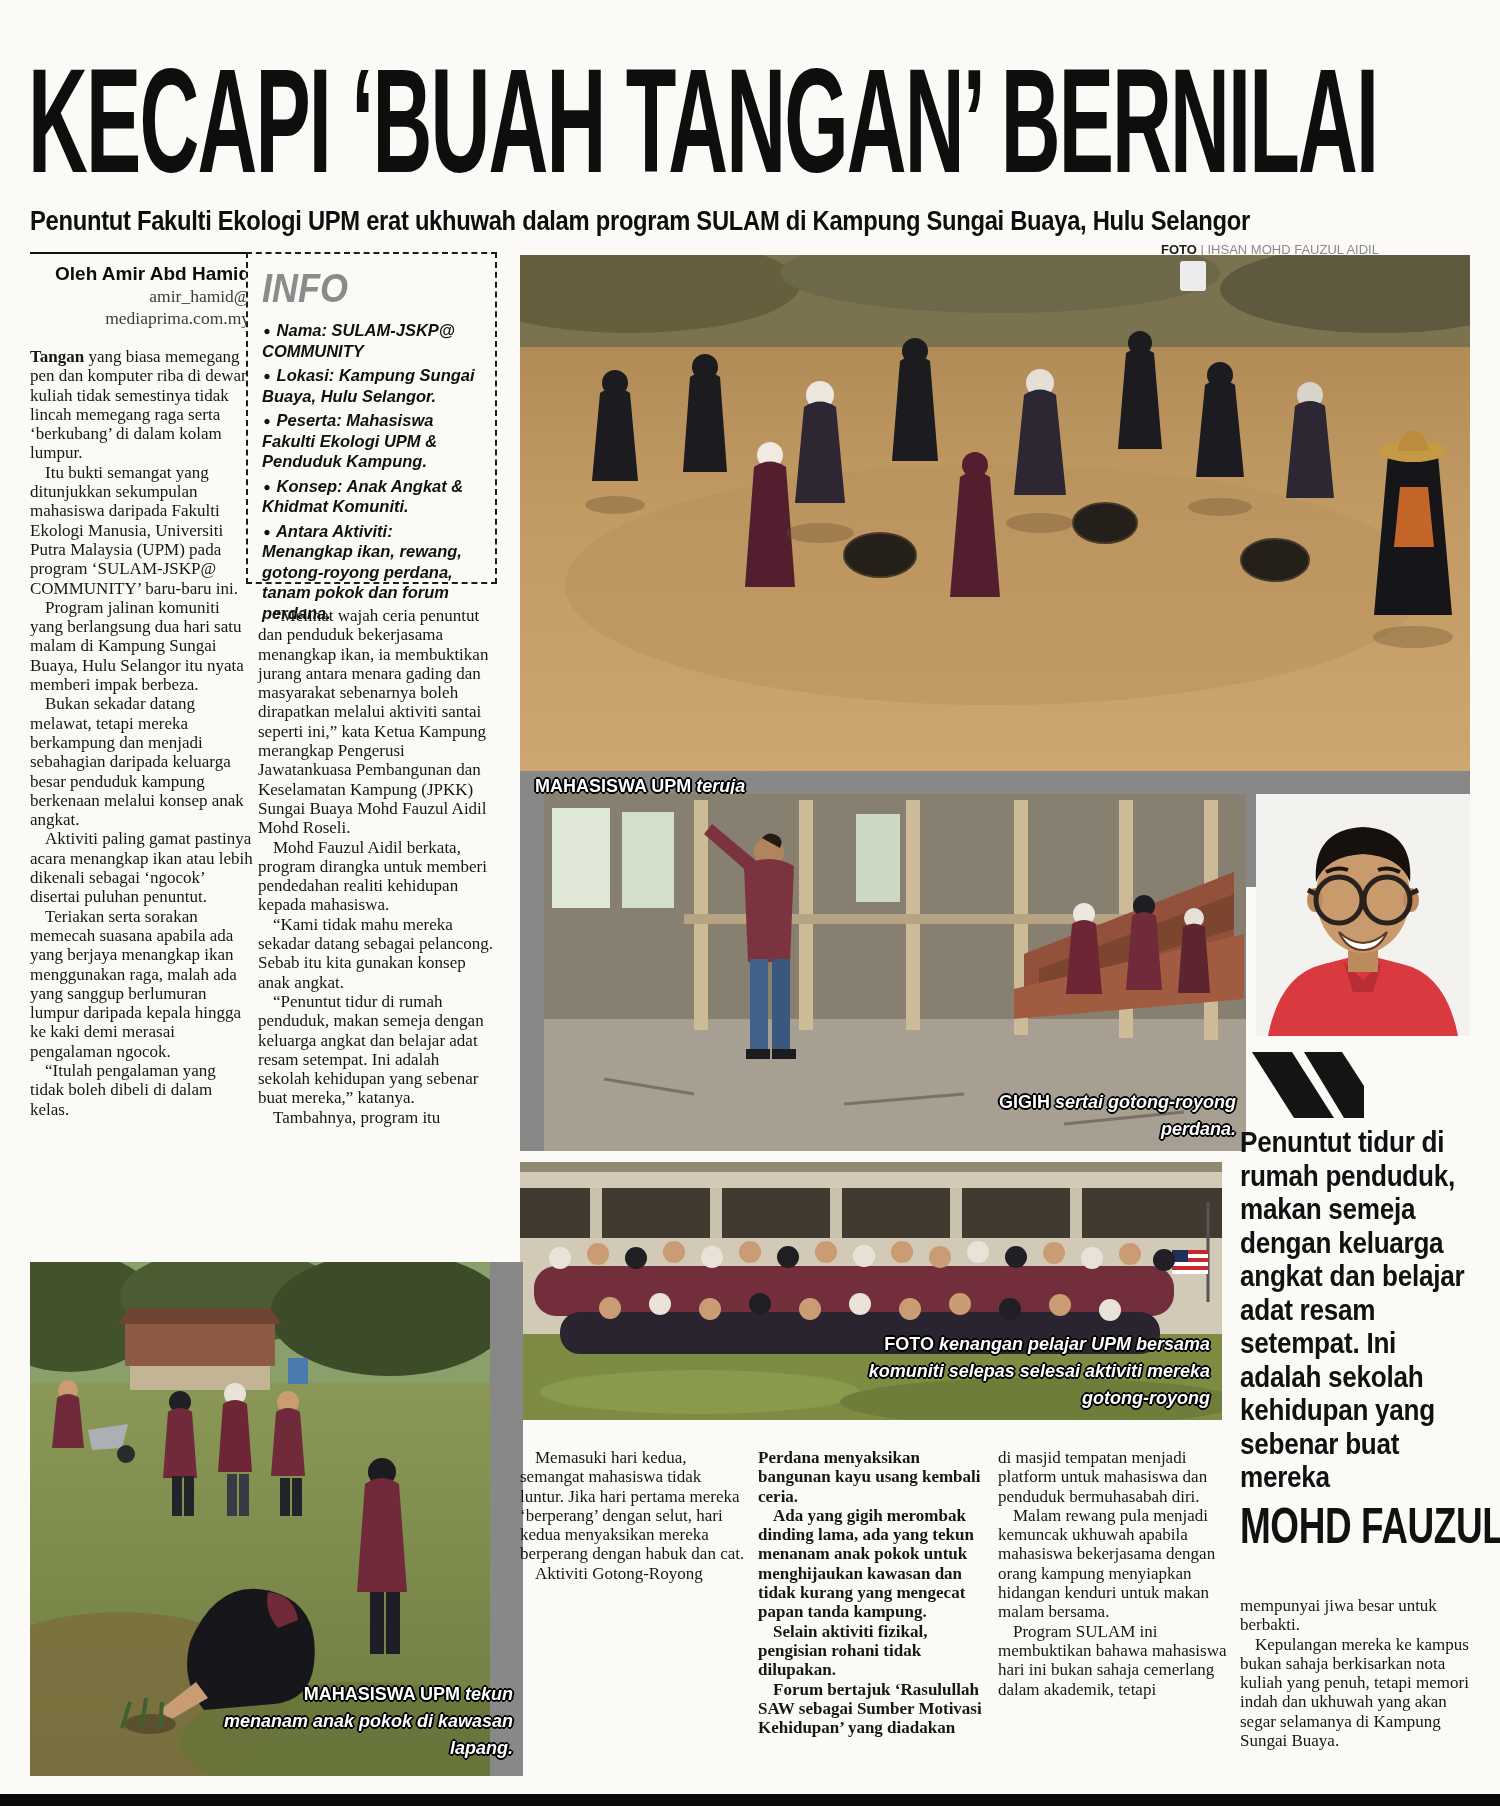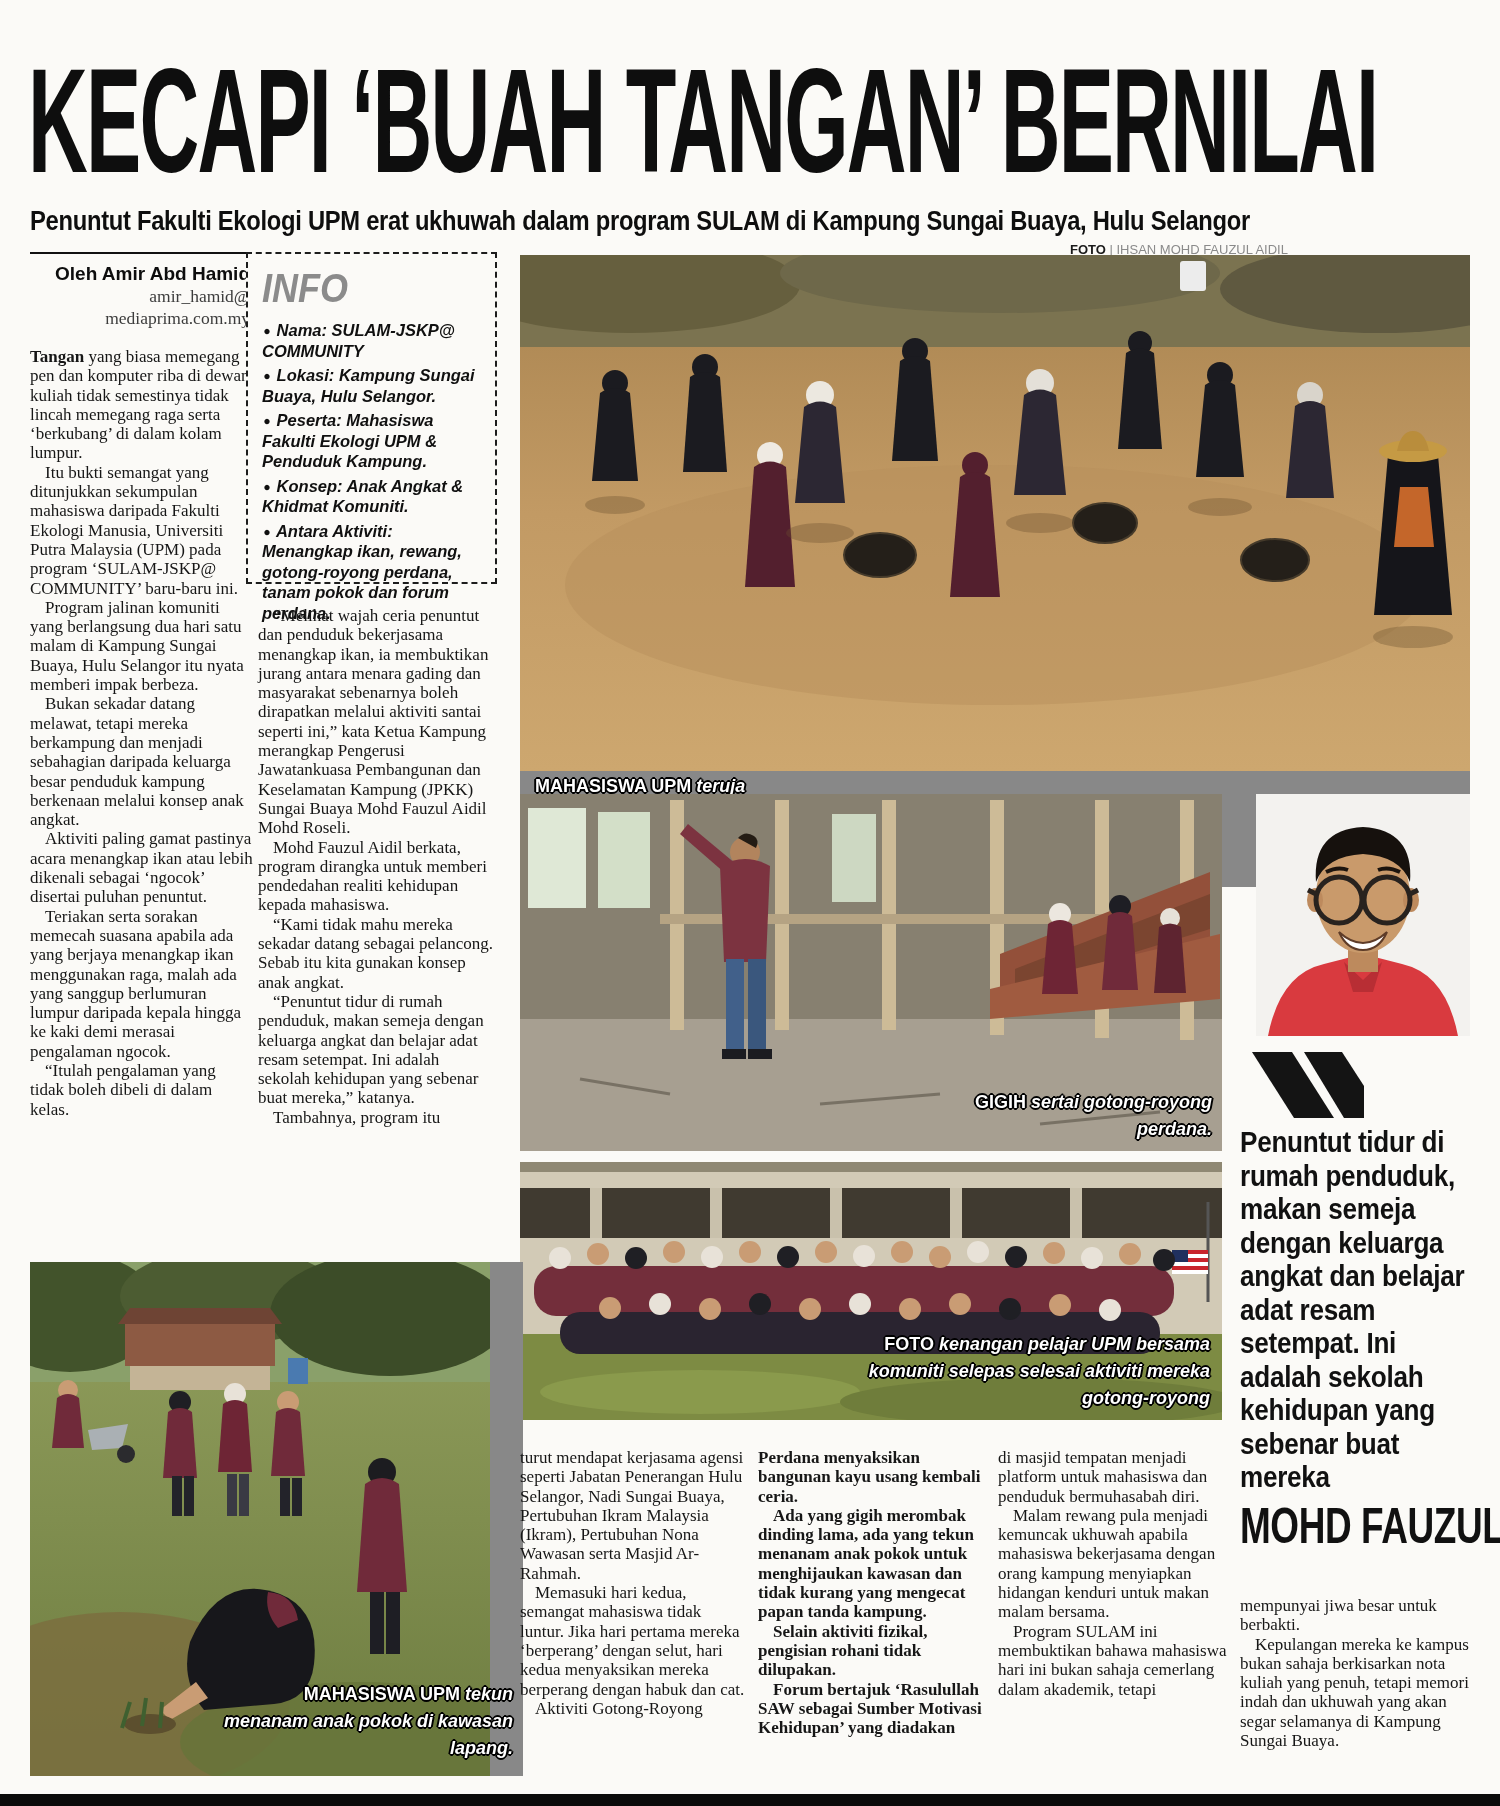--- a/index.html
+++ b/index.html
@@ -4,21 +4,21 @@
 <style>
   html,body{margin:0;padding:0;background:#e9e7e2;}
   #page{position:relative;width:1500px;height:1806px;background:#fbfaf7;overflow:hidden;
         font-family:"Liberation Sans",sans-serif;color:#141414;}
   .abs{position:absolute;}
   
   .headline{font-weight:700;font-size:92px;line-height:1;letter-spacing:-2px;color:#0e0e0e;
             transform:scale(0.9,1.62);transform-origin:top left;white-space:nowrap;}
   .subhead{font-weight:700;font-size:24.5px;color:#0e0e0e;transform:scale(0.97,1.1);
            transform-origin:top left;white-space:nowrap;letter-spacing:-0.3px;}
-  .photocredit{font-size:13px;color:#8a8a8a;text-align:left;text-decoration:underline;}
+  .photocredit{font-size:13px;color:#8a8a8a;text-align:center;text-decoration:underline;}
   .photocredit b{color:#1a1a1a;}
   
   .serif{font-family:"Liberation Serif",serif;font-size:17px;line-height:19.3px;color:#161616;
          text-align:left;}
   .serif p{margin:0;}
   .serif p.ind{text-indent:15px;}
   .leadword{font-weight:700;}
   .rule{background:#111;}
   .byline{text-align:right;}
   .byline .auth{font-weight:700;font-size:19px;color:#0d0d0d;line-height:23px;}
@@ -149,21 +149,21 @@
         <ellipse cx="520" cy="268" rx="34" ry="10"></ellipse>
           <ellipse cx="700" cy="252" rx="32" ry="9"></ellipse>
         <ellipse cx="893" cy="382" rx="40" ry="11"></ellipse>
       </g>
     </svg>
     <div class="abs caption" style="left:15px;bottom:6px;width:300px;">
       <span class="cap-lead">MAHASISWA UPM</span><span class="cap-rest"> teruja menangkap ikan menggunakan raga atau bakul di dalam kolam yang berlumpur.</span>
     </div>
   </div>
 
-  <div class="abs photo" style="left:520px;top:794px;width:702px;height:357px;">
+  <div class="abs photo" style="left:520px;top:794px;width:702px;height:357px;padding-left:24px;">
     <svg width="702" height="357" viewBox="0 0 702 357">
       <rect width="702" height="357" fill="#878070"></rect>
       <rect y="225" width="702" height="132" fill="#a79f91"></rect>
       <rect x="8" y="14" width="58" height="100" fill="#dfe8d6"></rect>
       <rect x="78" y="18" width="52" height="96" fill="#d3dfc8"></rect>
       <rect x="312" y="20" width="44" height="88" fill="#cdd8c2"></rect>
       <g fill="#cdbb97">
         <rect x="150" y="6" width="14" height="230"></rect>
           <rect x="255" y="6" width="14" height="230"></rect>
         <rect x="362" y="6" width="14" height="230"></rect>
@@ -373,21 +373,20 @@
             <line x1="132" y1="440" x2="130" y2="466"></line>
           </g>
       </g>
     </svg>
     <div class="abs caption cap-right" style="right:10px;bottom:14px;width:290px;">
       <span class="cap-lead">MAHASISWA UPM</span><span class="cap-rest"> tekun menanam anak pokok di kawasan lapang.</span>
     </div>
   </div>
 
   <div class="abs serif" style="left:520px;top:1448px;width:226px;">
-    <p>turut mendapat kerjasama agensi seperti Jabatan Penerangan Hulu Selangor, Nadi Sungai Buaya, Pertubuhan Ikram Malaysia (Ikram), Pertubuhan Nona Wawasan serta Masjid Ar-Rahmah.</p>
     <p class="ind">Memasuki hari kedua, semangat mahasiswa tidak luntur. Jika hari pertama mereka ‘berperang’ dengan selut, hari kedua menyaksikan mereka berperang dengan habuk dan cat.</p>
     <p class="ind">Aktiviti Gotong-Royong</p>
   </div>
   <div class="abs serif" style="left:758px;top:1448px;width:228px;font-weight:bold;">
     <p>Perdana menyaksikan bangunan kayu usang kembali ceria.</p>
     <p class="ind">Ada yang gigih merombak dinding lama, ada yang tekun menanam anak pokok untuk menghijaukan kawasan dan tidak kurang yang mengecat papan tanda kampung.</p>
     <p class="ind">Selain aktiviti fizikal, pengisian rohani tidak dilupakan.</p>
     <p class="ind">Forum bertajuk ‘Rasulullah SAW sebagai Sumber Motivasi Kehidupan’ yang diadakan</p>
   </div>
   <div class="abs serif" style="left:998px;top:1448px;width:230px;">

